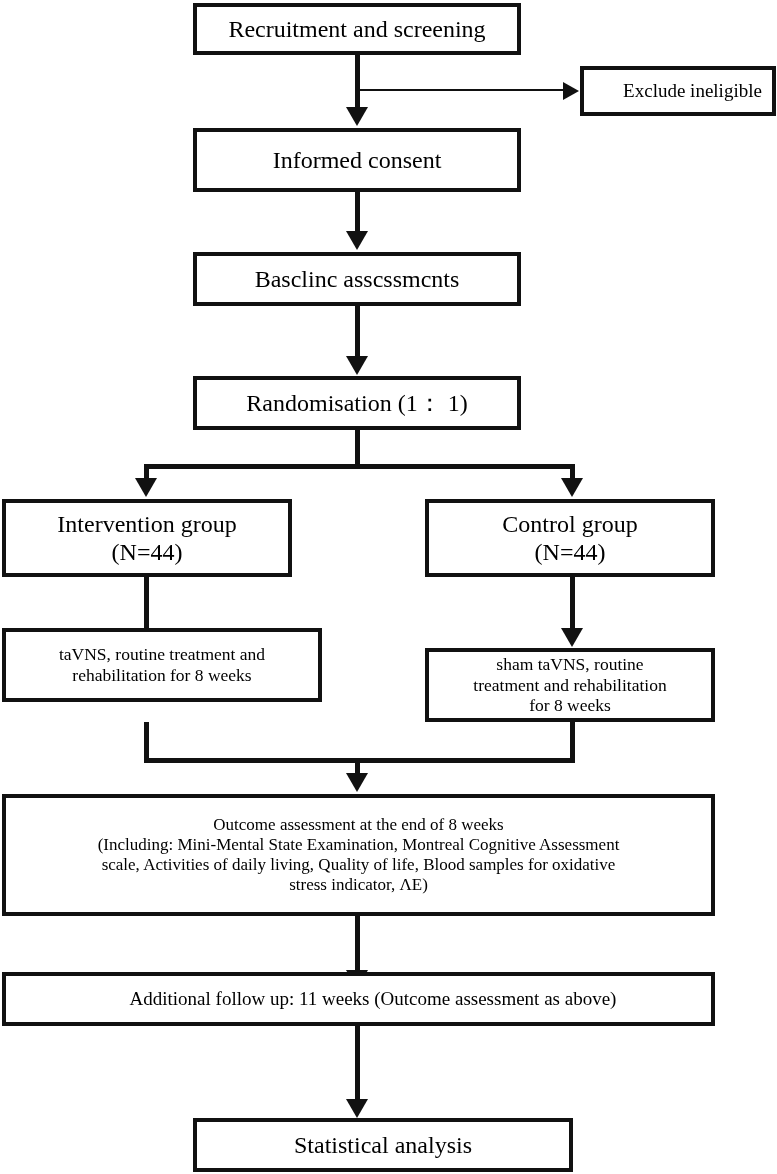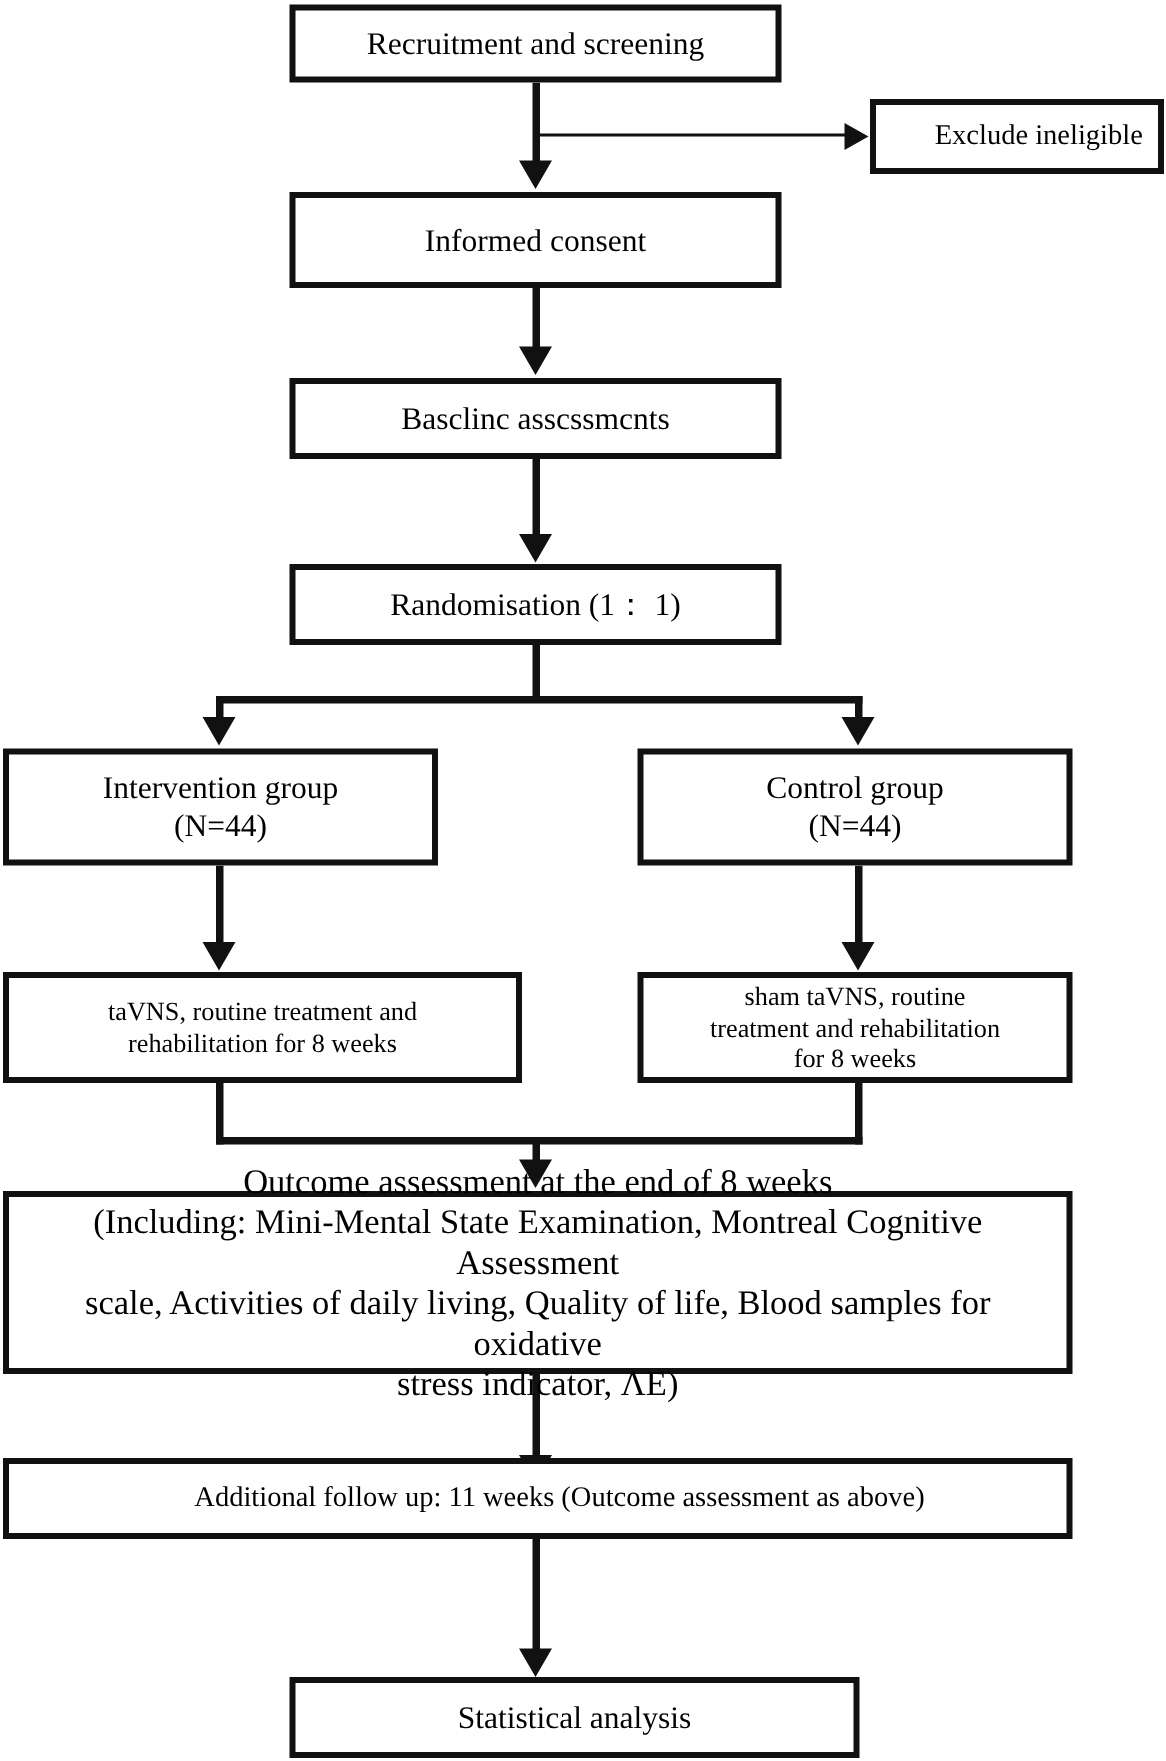--- a/index.html
+++ b/index.html
@@ -29,24 +29,24 @@
     text-align: center;
     line-height: 1.18;
     z-index: 3;
   }
   .node .txt {
     display: block;
     padding: 0 6px;
     white-space: pre-line;
   }
 
-  .fs-lg  { font-size: 21px; }
+  .fs-lg  { font-size: 24px; }
   .fs-md  { font-size: 19px; padding-left: 29px; }
   .fs-sm  { font-size: 17.5px; }
-  .fs-xs  { font-size: 23px; align-items: center; }
+  .fs-xs  { font-size: 17px; align-items: center; }
 
   
   .vline {
     position: absolute;
     width: 5px;
     background: #111111;
     z-index: 2;
   }
   .hline {
     position: absolute;
@@ -132,21 +132,21 @@
     <span class="txt">Control group
 (N=44)</span>
   </div>
 
   <div class="vline" style="left:144px; top:577px; height:53px;"></div>
   <div class="arrow-down" style="left:135px; top:628px;"></div>
 
   <div class="vline" style="left:570px; top:577px; height:53px;"></div>
   <div class="arrow-down" style="left:561px; top:628px;"></div>
 
-  <div class="node fs-sm" style="left:2px; top:648px; width:346px; height:74px;">
+  <div class="node fs-sm" style="left:2px; top:628px; width:320px; height:74px;">
     <span class="txt">taVNS, routine treatment and
 rehabilitation for 8 weeks</span>
   </div>
 
   <div class="node fs-sm" style="left:425px; top:648px; width:290px; height:74px;">
     <span class="txt">sham taVNS,  routine
 treatment and rehabilitation
 for 8 weeks</span>
   </div>
 

